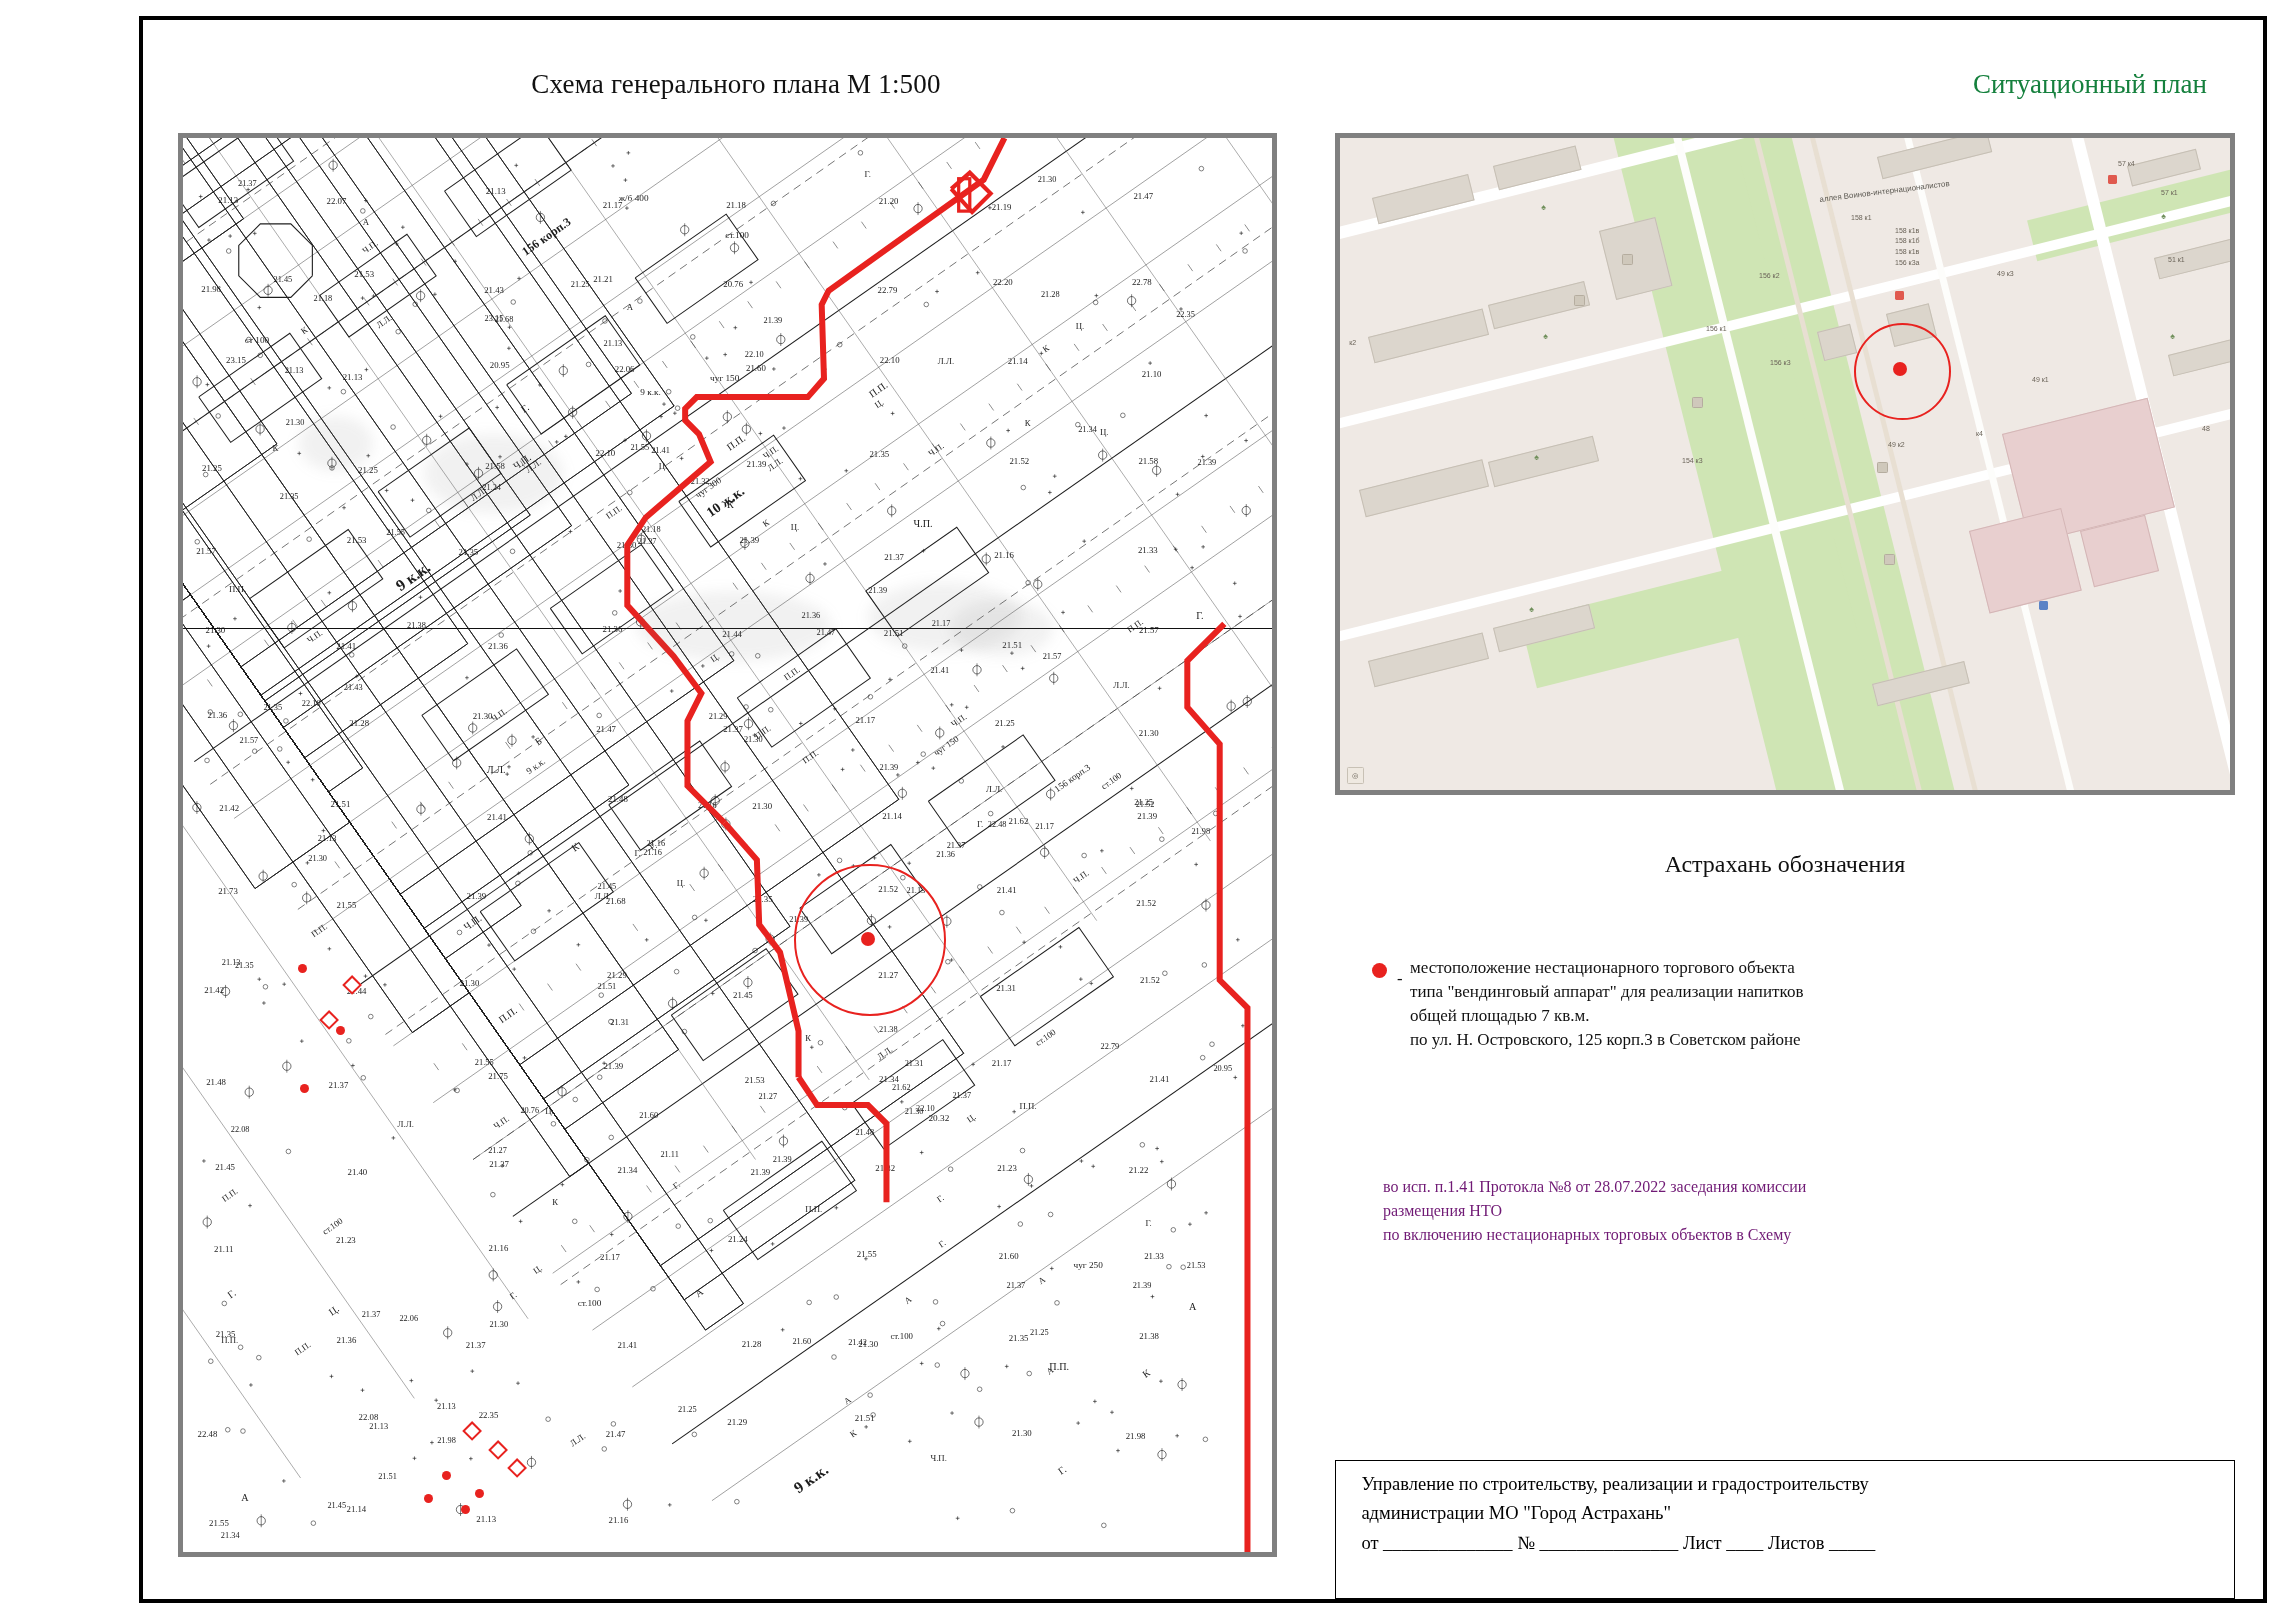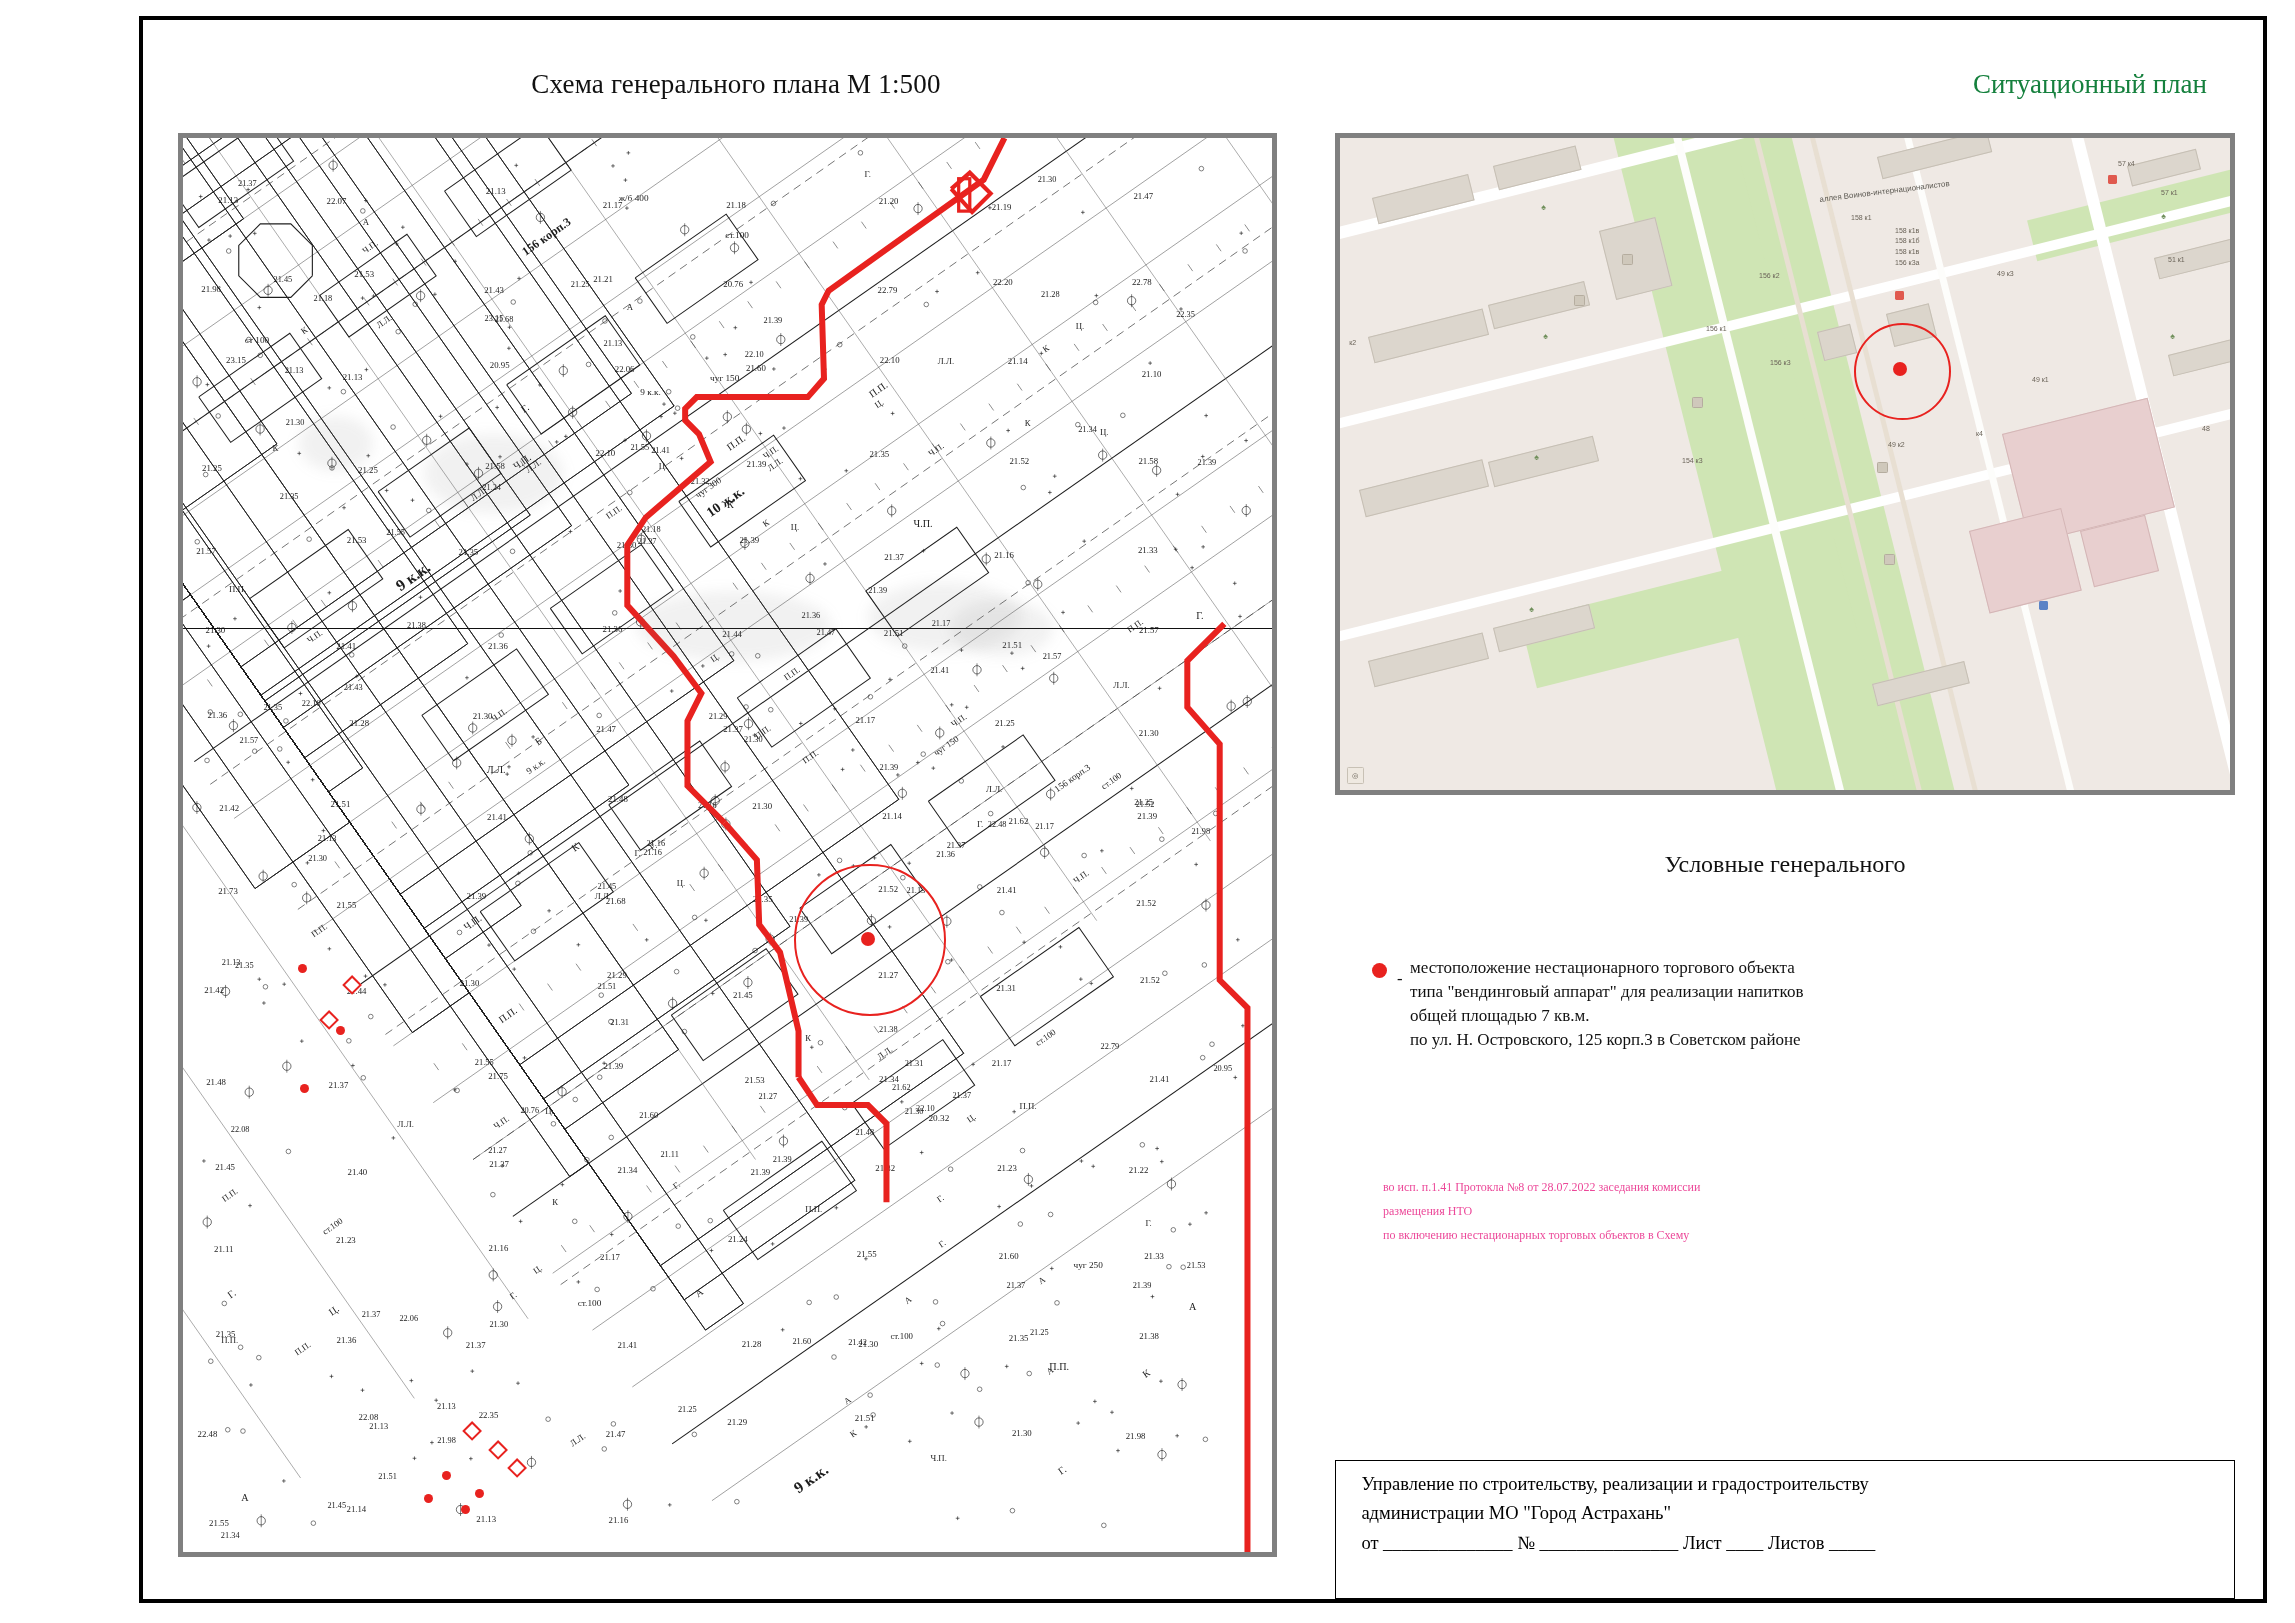--- a/index.html
+++ b/index.html
@@ -255,23 +255,23 @@
     width: 814px;
     font-size: 17px;
     line-height: 24px;
     color: #111;
   }
   .legend-note {
     position: absolute;
     left: 1383px;
     top: 1175px;
     width: 842px;
-    font-size: 12px;
+    font-size: 16px;
     line-height: 24px;
-    color: #ec4899;
+    color: #701a75;
   }
 
   
   .stamp {
     position: absolute;
     left: 1335px;
     top: 1460px;
     width: 900px;
     height: 139px;
     border: 1.9px solid #000;
@@ -1862,21 +1862,21 @@
       <div class="map-label" style="left:9.3px;top:201px;">к2</div>
       <div class="map-label" style="left:636px;top:292px;">к4</div>
 
       <div class="map-marker-circle" style="left:514px;top:185px;width:93px;height:93px;"></div>
       <div class="map-marker-dot" style="left:553px;top:224px;"></div>
 
       <div class="map-attrib">◎</div>
     </div>
   </div>
 
-  <div class="legend-title">Условные генерального</div>
+  <div class="legend-title">Астрахань обозначения</div>
   <div class="legend-dot"></div>
   <div class="legend-dash">-</div>
   <div class="legend-text">
     <div>местоположение нестационарного торгового объекта</div>
     <div>типа "вендинговый аппарат" для реализации напитков</div>
     <div>общей площадью 7 кв.м.</div>
     <div>по ул. Н. Островского, 125 корп.3 в Советском районе</div>
   </div>
   <div class="legend-note">
     <div>во исп. п.1.41 Протокла №8 от 28.07.2022 заседания комиссии</div>

